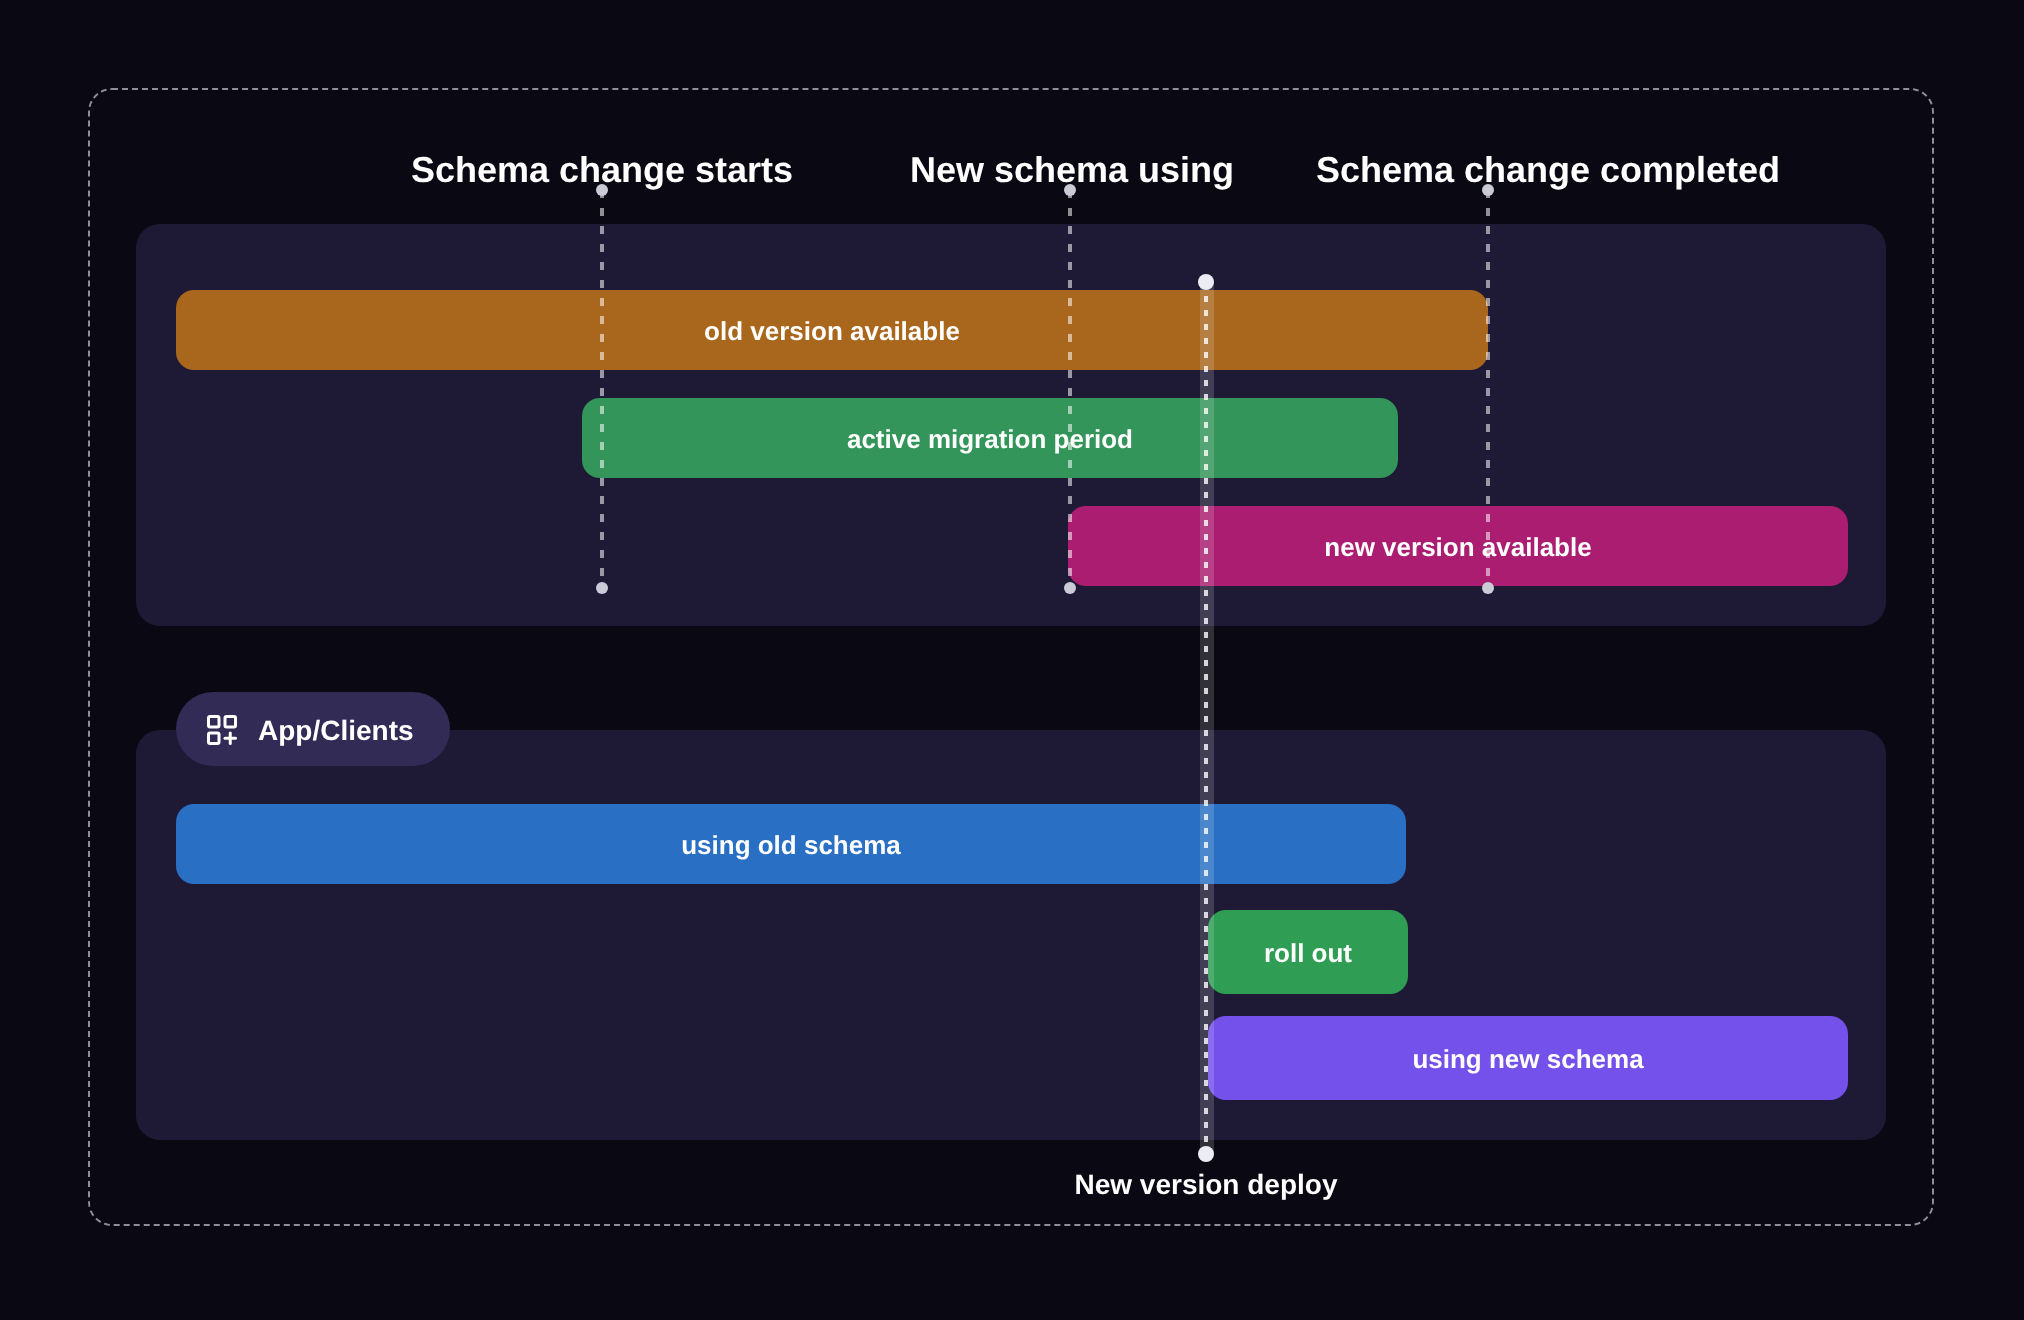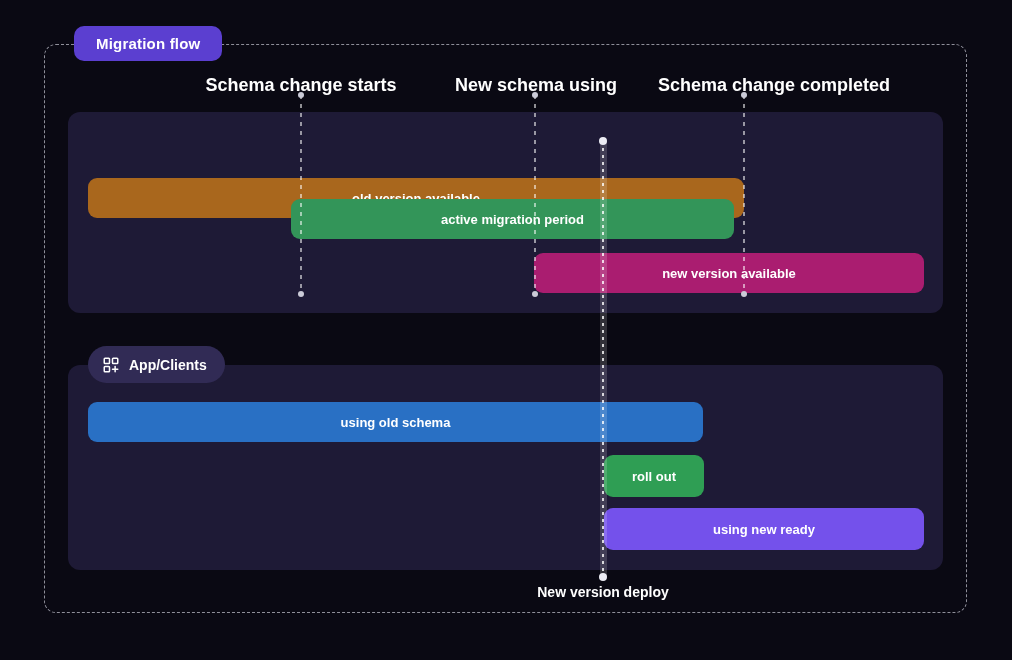--- a/index.html
+++ b/index.html
@@ -32,43 +32,42 @@
   
   .ev-line{position:absolute;top:95px;width:2px;height:199px;
     background:repeating-linear-gradient(to bottom,rgba(255,255,255,.55) 0 4px,transparent 4px 9px);}
   .ev-line-1{left:300px;}
   .ev-line-2{left:534px;}
   .ev-line-3{left:743px;}
   .dot{position:absolute;width:6px;height:6px;border-radius:50%;background:#cbcbd8;transform:translate(-50%,-50%);}
   
   .bar{position:absolute;height:40px;border-radius:9px;display:flex;align-items:center;justify-content:center;
     font-size:13px;font-weight:bold;}
-  .bar-old{left:88px;top:145px;width:656px;margin-top:33px;}
-  .bar-active{left:291px;top:199px;width:443px;}
+  .bar-old{left:88px;top:145px;width:656px;}
+  .bar-active{left:291px;top:199px;width:408px;}
   .bar-new{left:534px;top:253px;width:390px;}
   .bar-using-old{left:88px;top:402px;width:615px;}
   .bar-rollout{left:604px;top:455px;width:100px;height:42px;}
   .bar-using-new{left:604px;top:508px;width:320px;height:42px;}
   
   .deploy-band{position:absolute;left:600px;top:141px;width:7px;height:436px;
     background:rgba(255,255,255,.16);}
   .deploy-dash{position:absolute;left:602px;top:141px;width:2px;height:436px;
     background:repeating-linear-gradient(to bottom,rgba(255,255,255,.8) 0 3px,transparent 3px 7px);}
   .deploy-dot{width:8px;height:8px;background:#ececf4;}
   .deploy-label{position:absolute;left:603px;top:584px;transform:translateX(-50%);
     font-size:14px;font-weight:bold;white-space:nowrap;}
 </style>
 </head>
 <body>
 
 <div class="canvas">
 
   <div class="frame"></div>
 
-  <div class="title-badge" style="background-color: rgb(91, 63, 208);">Migration flow</div>
 
   <div class="ev-label ev-label-1">Schema change starts</div>
   <div class="ev-label ev-label-2">New schema using</div>
   <div class="ev-label ev-label-3">Schema change completed</div>
 
   <div class="panel panel-db" style="background-color: rgb(30, 26, 54);"></div>
 
   <div class="bar bar-old" style="background-color: rgb(169, 103, 29);">
     <span>old version available</span>
   </div>
@@ -93,21 +92,21 @@
     <span>App/Clients</span>
   </div>
 
   <div class="bar bar-using-old" style="background-color: rgb(41, 112, 196);">
     <span>using old schema</span>
   </div>
   <div class="bar bar-rollout" style="background-color: rgb(47, 158, 84);">
     <span>roll out</span>
   </div>
   <div class="bar bar-using-new" style="background-color: rgb(116, 81, 235);">
-    <span>using new ready</span>
+    <span>using new schema</span>
   </div>
 
   <div class="ev-line ev-line-1"></div>
   <div class="ev-line ev-line-2"></div>
   <div class="ev-line ev-line-3"></div>
   <div class="dot" style="left:301px;top:95px;"></div>
   <div class="dot" style="left:301px;top:294px;"></div>
   <div class="dot" style="left:535px;top:95px;"></div>
   <div class="dot" style="left:535px;top:294px;"></div>
   <div class="dot" style="left:744px;top:95px;"></div>

